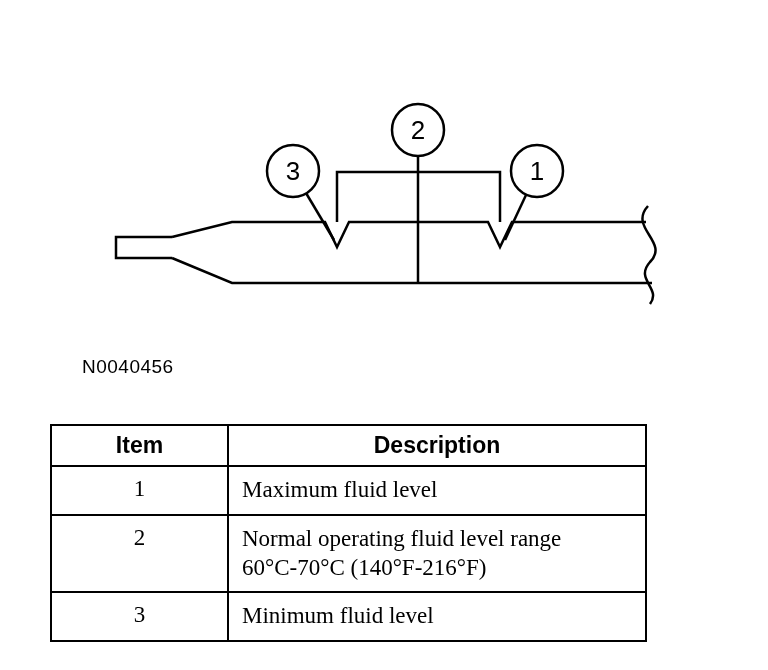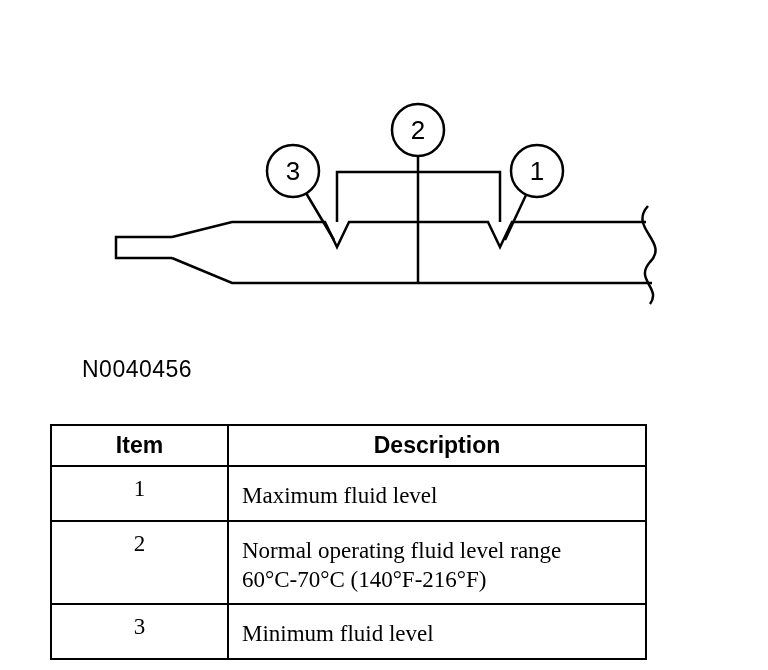--- a/index.html
+++ b/index.html
@@ -40,21 +40,21 @@
     font-family: "Liberation Sans", sans-serif;
     font-size: 26px;
     fill: #000;
     text-anchor: middle;
   }
   .fig-id {
     position: absolute;
     left: 82px;
     top: 356px;
     font-family: "Liberation Sans", sans-serif;
-    font-size: 23px;
+    font-size: 19px;
     letter-spacing: 0.5px;
   }
   table.legend {
     position: absolute;
     left: 50px;
     top: 424px;
     width: 597px;
     border-collapse: collapse;
     table-layout: fixed;
   }
@@ -72,21 +72,21 @@
   table.legend col.col-item { width: 177px; }
   td.item {
     font-size: 23px;
     text-align: center;
     padding: 9px 4px;
     vertical-align: top;
   }
   td.desc {
     font-size: 23px;
     text-align: left;
-    padding: 15px 10px 9px 13px;
+    padding: 9px 10px 9px 13px;
     vertical-align: top;
     white-space: pre-line;
     line-height: 1.25;
     font-family: Liberation Serif, serif;
   }
 </style>
 </head>
 <body>
 
 <div class="page">

